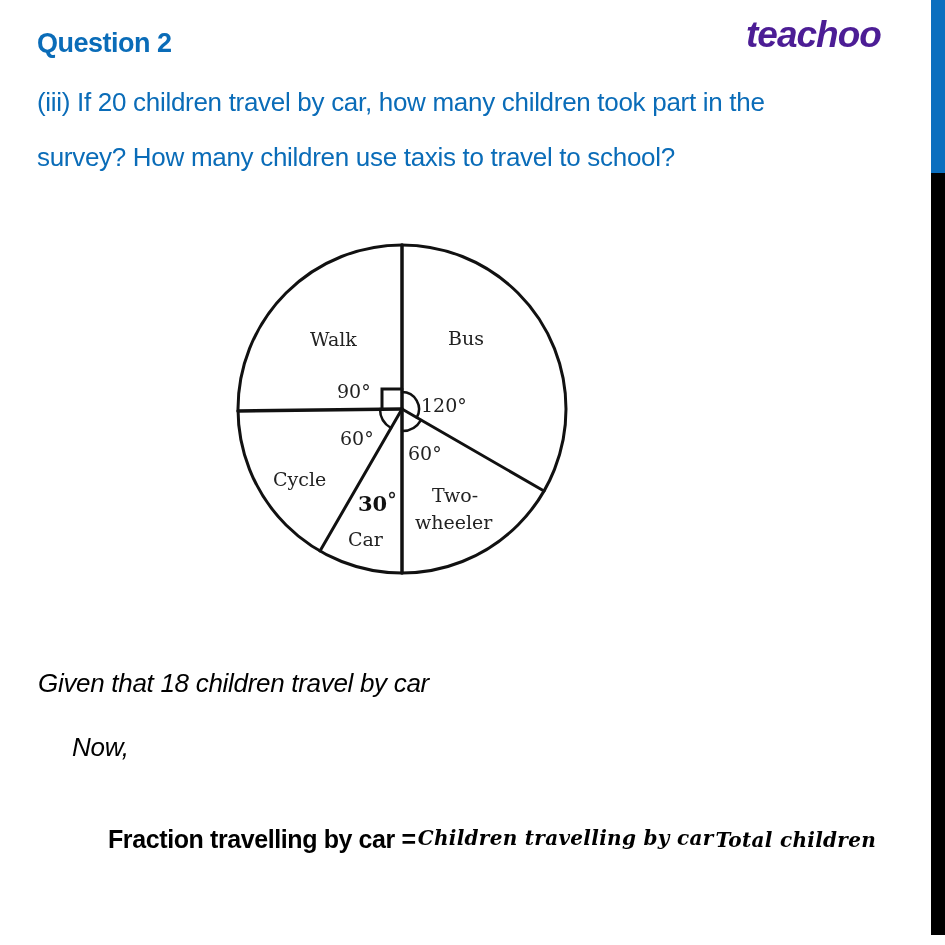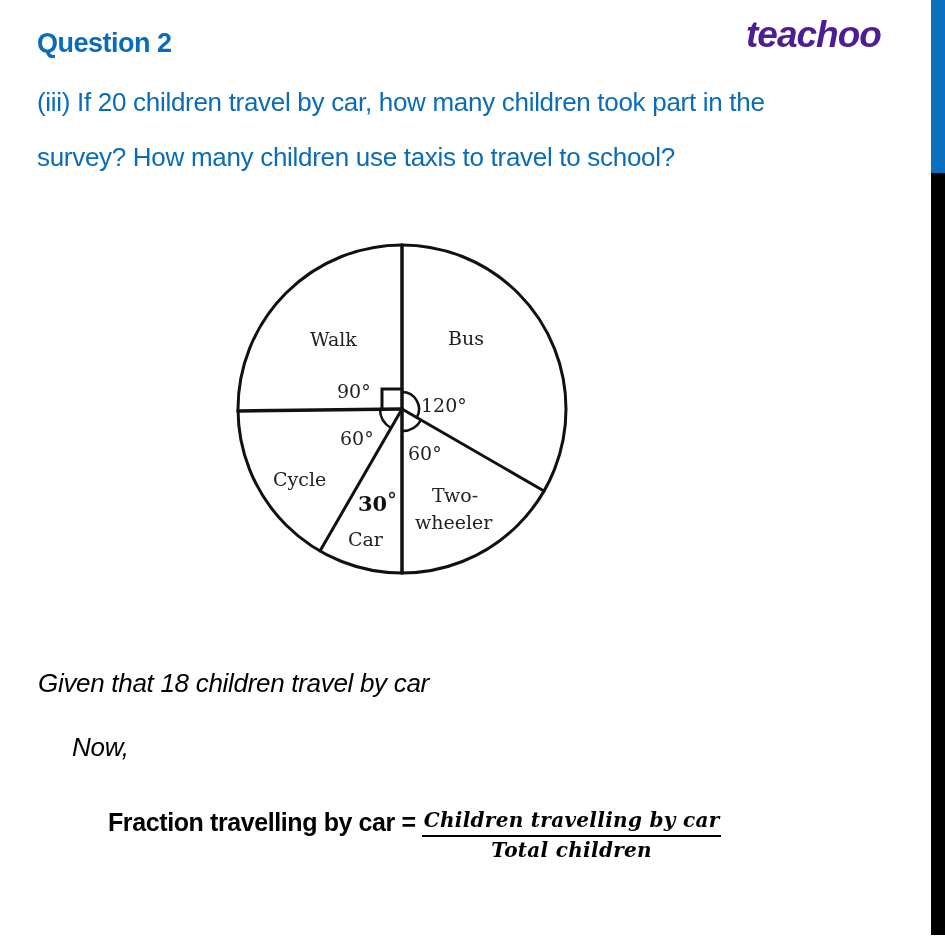--- a/index.html
+++ b/index.html
@@ -39,26 +39,26 @@
     .body-text {
       position: absolute; left: 38px; font-size: 26px; color: #000; letter-spacing: -0.3px;
       white-space: nowrap;
       font-style: italic;
     }
     .given { top: 668px; }
     .now { top: 732px; margin-left: 34px; }
 
     .formula {
       position: absolute; left: 108px; top: 808px; height: 62px;
-      display: flex; align-items: flex-start;
+      display: flex; align-items: center;
     }
     .formula-label {
       font-size: 25px; font-weight: bold; color: #000; letter-spacing: -0.4px; white-space: nowrap;
     }
-    .frac { display: inline-flex; flex-direction: column; align-items: center; margin-left: 6px; }
+    .frac { display: inline-flex; flex-direction: row; align-items: center; margin-left: 0; }
     .frac-num, .frac-den {
       font-family: "DejaVu Serif", serif; font-style: italic; font-weight: bold;
       font-size: 20px; color: #000; white-space: nowrap; letter-spacing: 0.3px;
     }
     .frac-num { padding: 0 2px 3px 2px; }
     .frac-line { width: 100%; height: 2px; background: #000; }
     .frac-den { padding-top: 1px; }
   </style>
 </head>
 <body>

